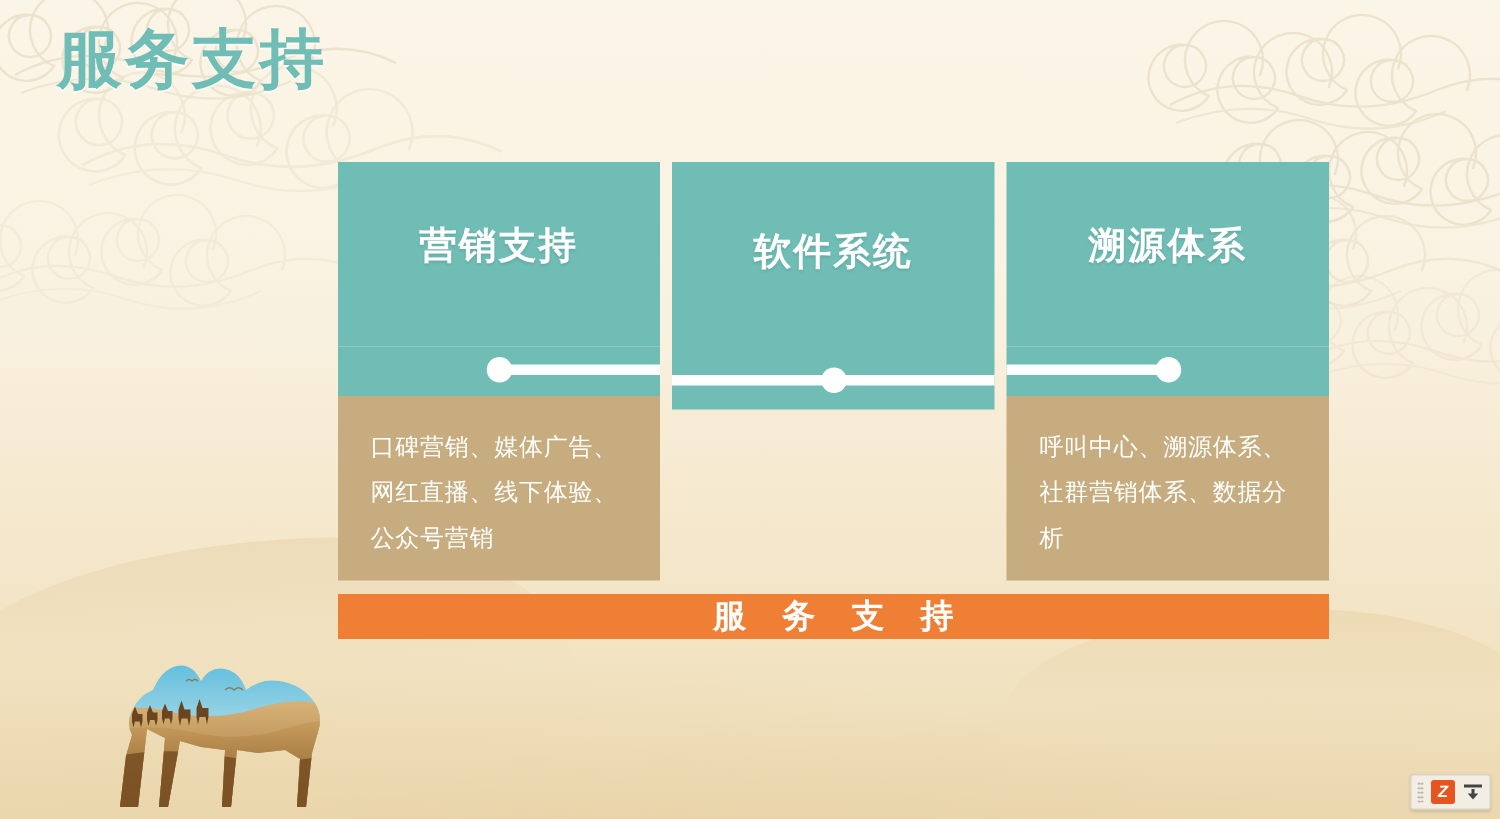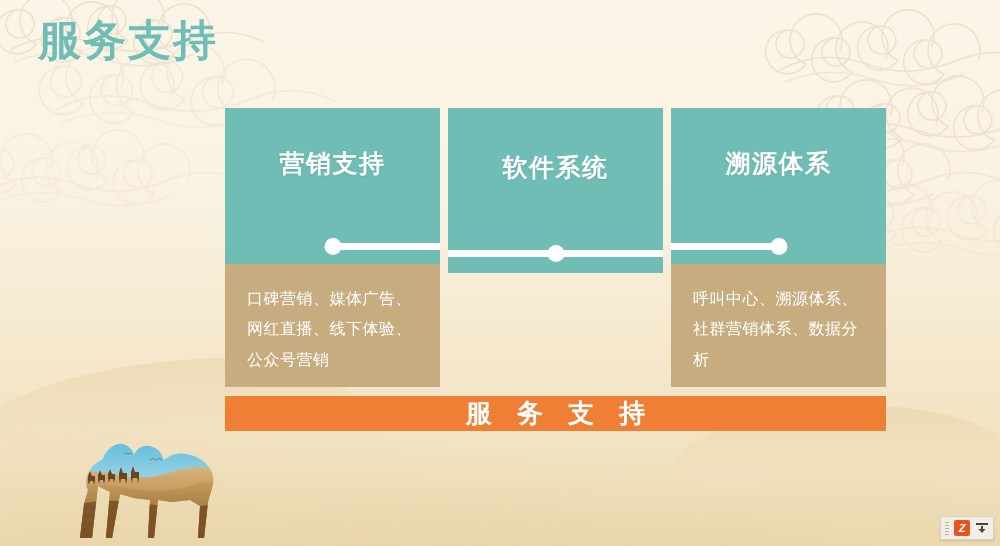--- a/index.html
+++ b/index.html
@@ -79,21 +79,21 @@
     flex:1;background:#C6AC7E;padding:18px 20px 10px 20px;box-sizing:border-box;
   }
   .col-body p{
     margin:2px;color:#FFFFFF;font-size:16px;line-height:1.9;letter-spacing:.5px;
   }
   .footer-bar{
     margin-top:9px;height:41px;background:#EE7F35;
     display:flex;align-items:center;justify-content:center;
   }
   .footer-bar .t{
-    color:#FFFFFF;font-size:26px;font-weight:700;letter-spacing:9px;
+    color:#FFFFFF;font-size:22px;font-weight:700;letter-spacing:9px;
     text-indent:9px;
   }
 
   
   .camel{position:absolute;left:62px;bottom:6px;width:170px;height:110px;}
 
   
   .widget{
     position:absolute;right:6px;bottom:6px;
     background:#F2EEE4;border:1px solid #D9D2C2;border-radius:2px;

